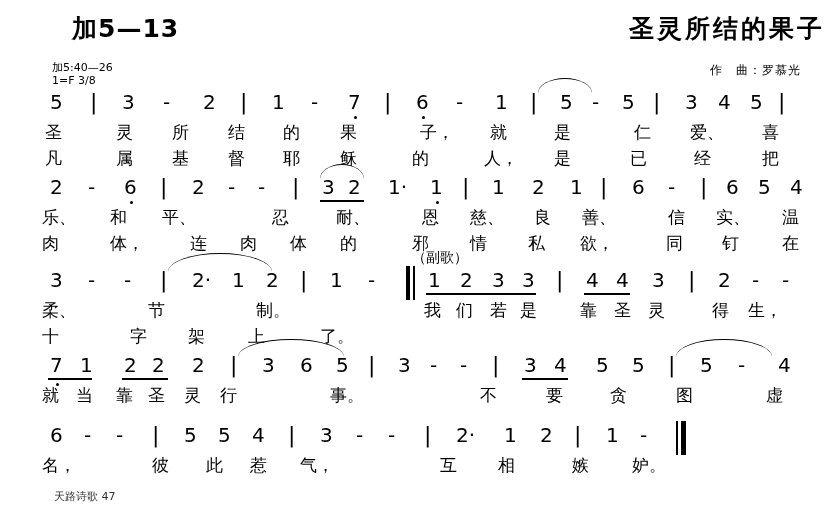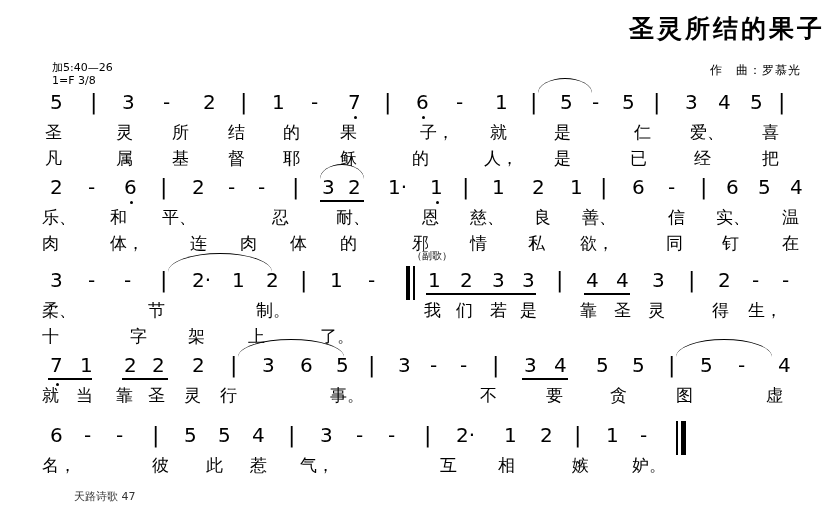--- a/index.html
+++ b/index.html
@@ -64,21 +64,20 @@
     font-family: "DejaVu Sans", sans-serif;
     letter-spacing: 1px;
   }
   .footer-note {
     position: absolute;
     left: 54px;
     top: 489px;
     font-size: 11px;
     font-family: "DejaVu Sans", sans-serif;
     color: #333;
-    margin-left: 20px;
   }
 
   
   .system {
     position: absolute;
     left: 0;
     width: 825px;
   }
   .note-row {
     position: absolute;
@@ -168,29 +167,30 @@
   .final-bar .thick {
     position: absolute;
     left: 5px;
     top: 0;
     width: 5px;
     height: 34px;
     background: #000;
   }
   .section-label {
     position: absolute;
-    font-size: 10px;
+    font-size: 14px;
     font-family: "DejaVu Sans", sans-serif;
   }
 </style>
 </head>
 <body>
 
 <div class="sheet">
 
+  <div class="hymn-number">加5—13</div>
   <div class="hymn-title">圣灵所结的果子</div>
   <div class="scripture-ref">加5:40—26</div>
   <div class="key-sig">1=F  3/8</div>
   <div class="composer">作　曲：罗慕光</div>
 
   <div class="system" style="top:92px;">
     <div class="note-row" style="top:0;">
       <span class="tok" style="left:50px;">5</span>
       <span class="tok bar" style="left:90px;">|</span>
       <span class="tok" style="left:122px;">3</span>

